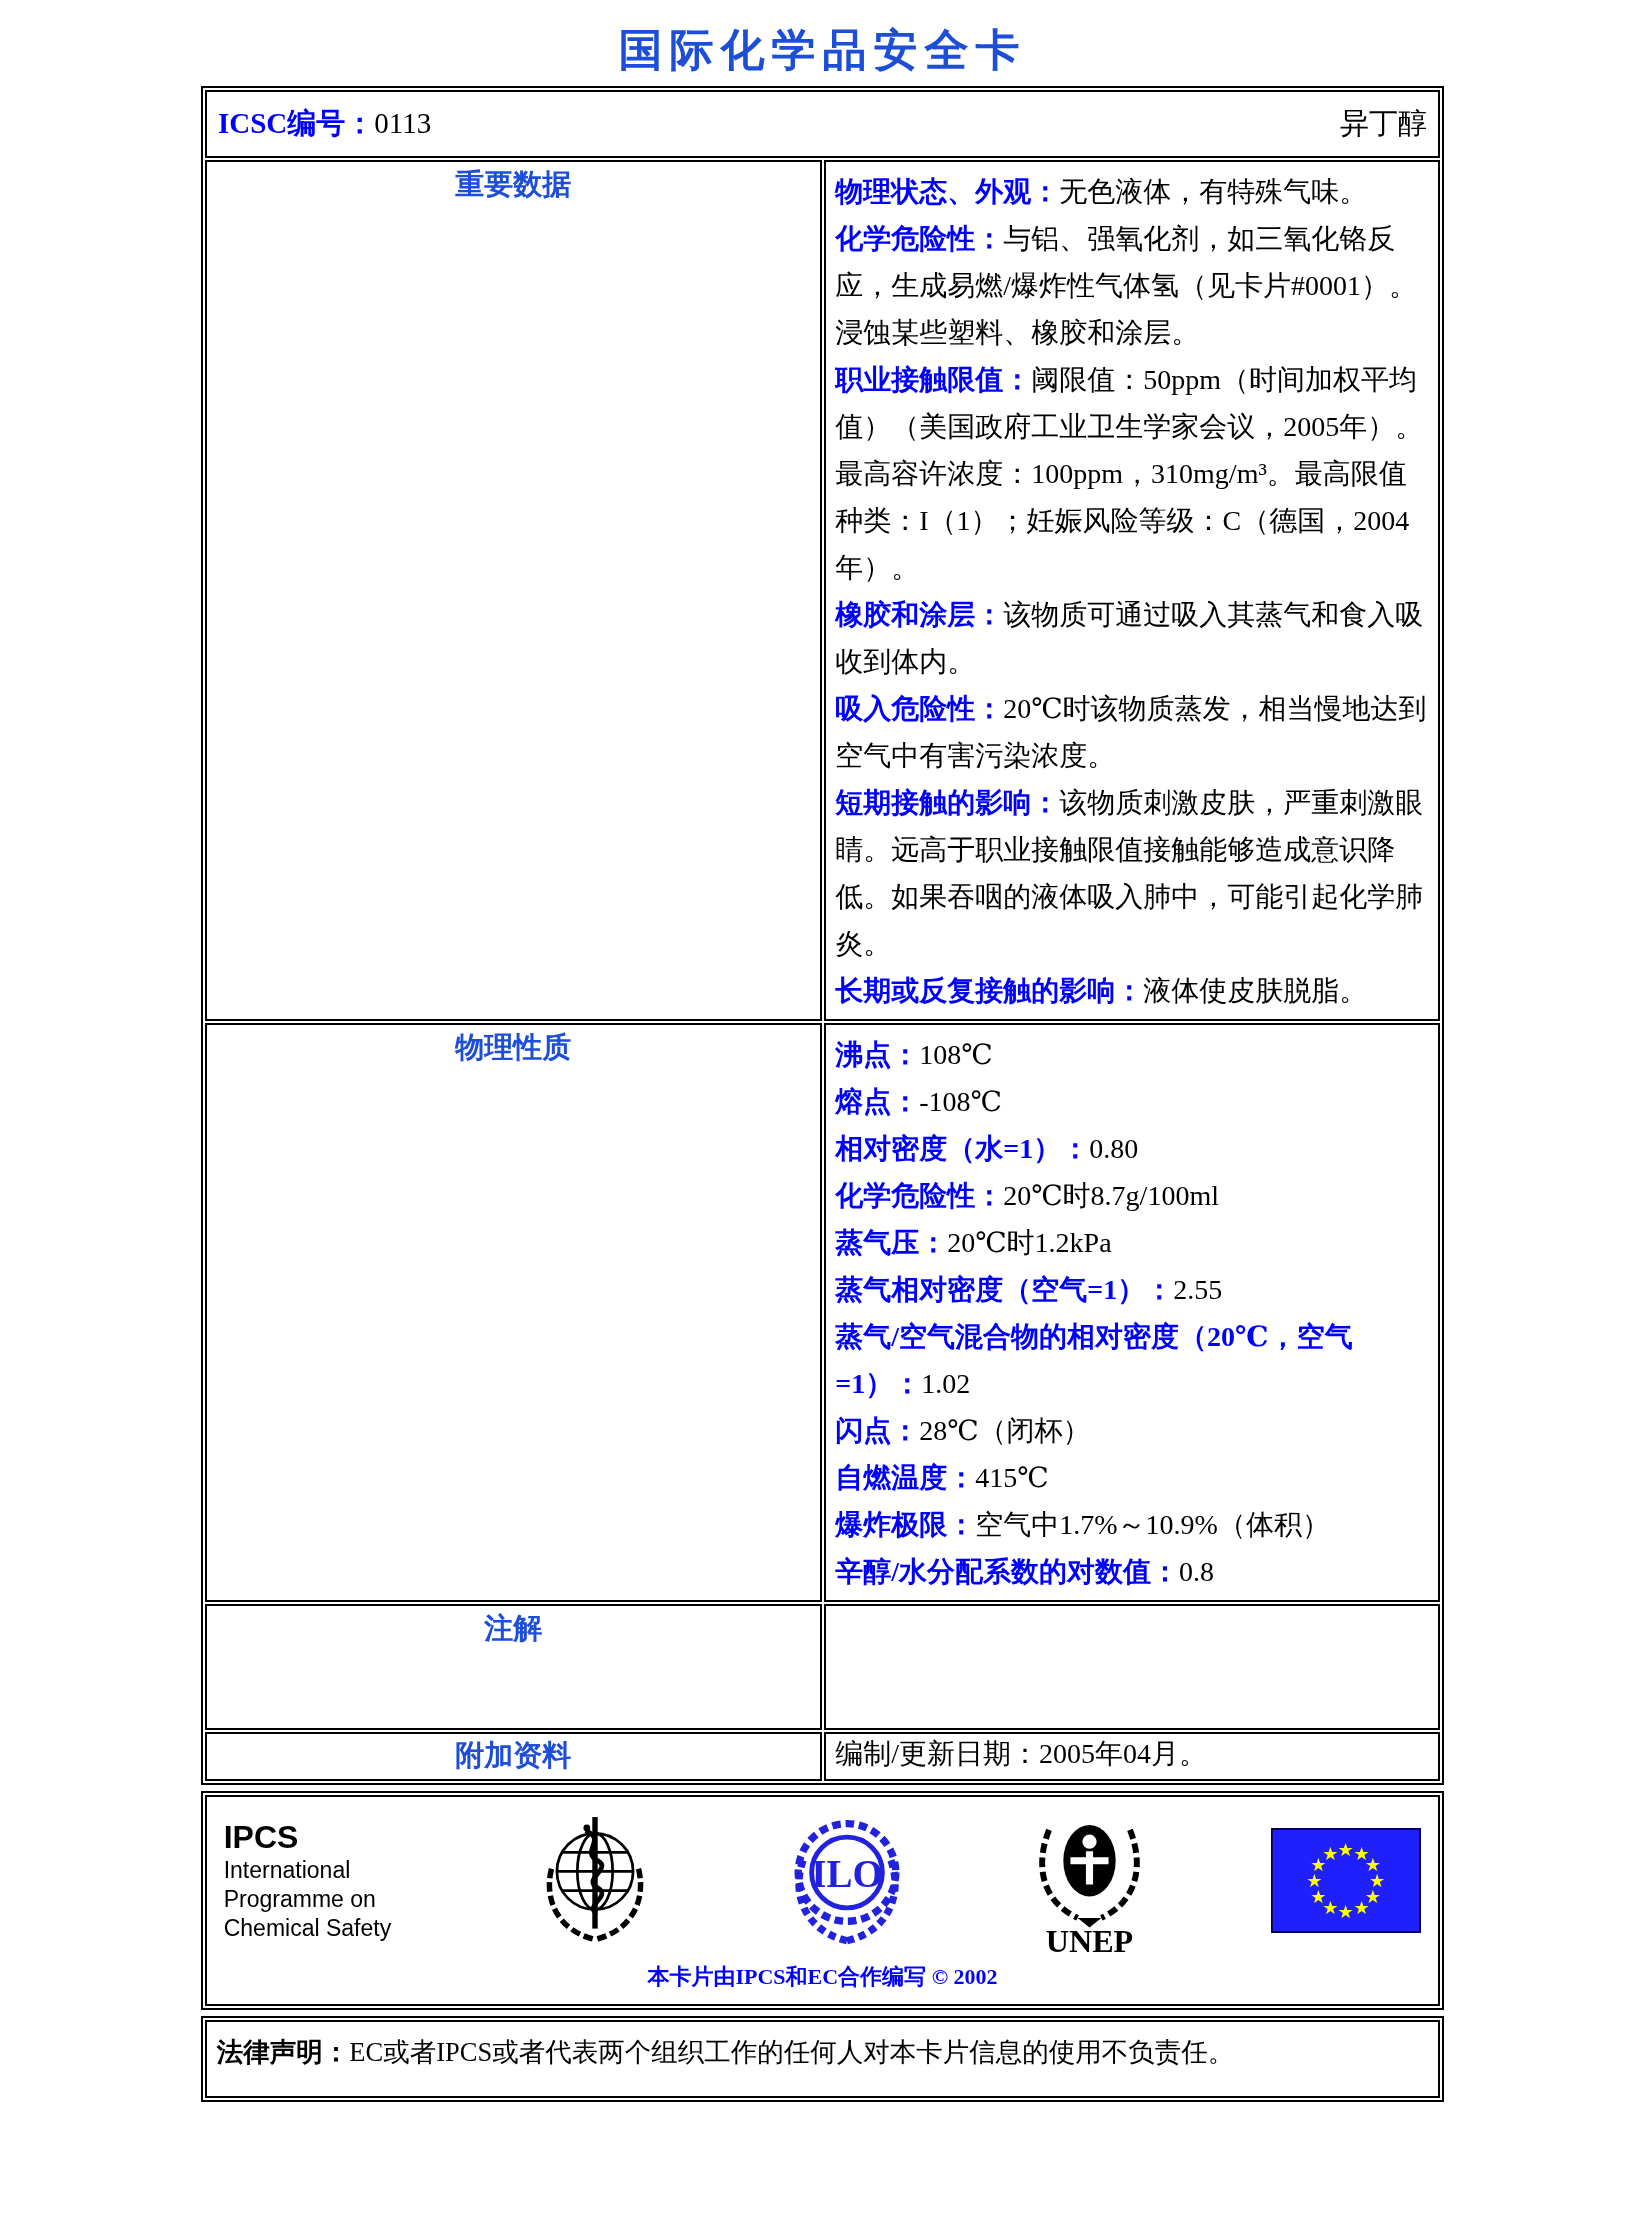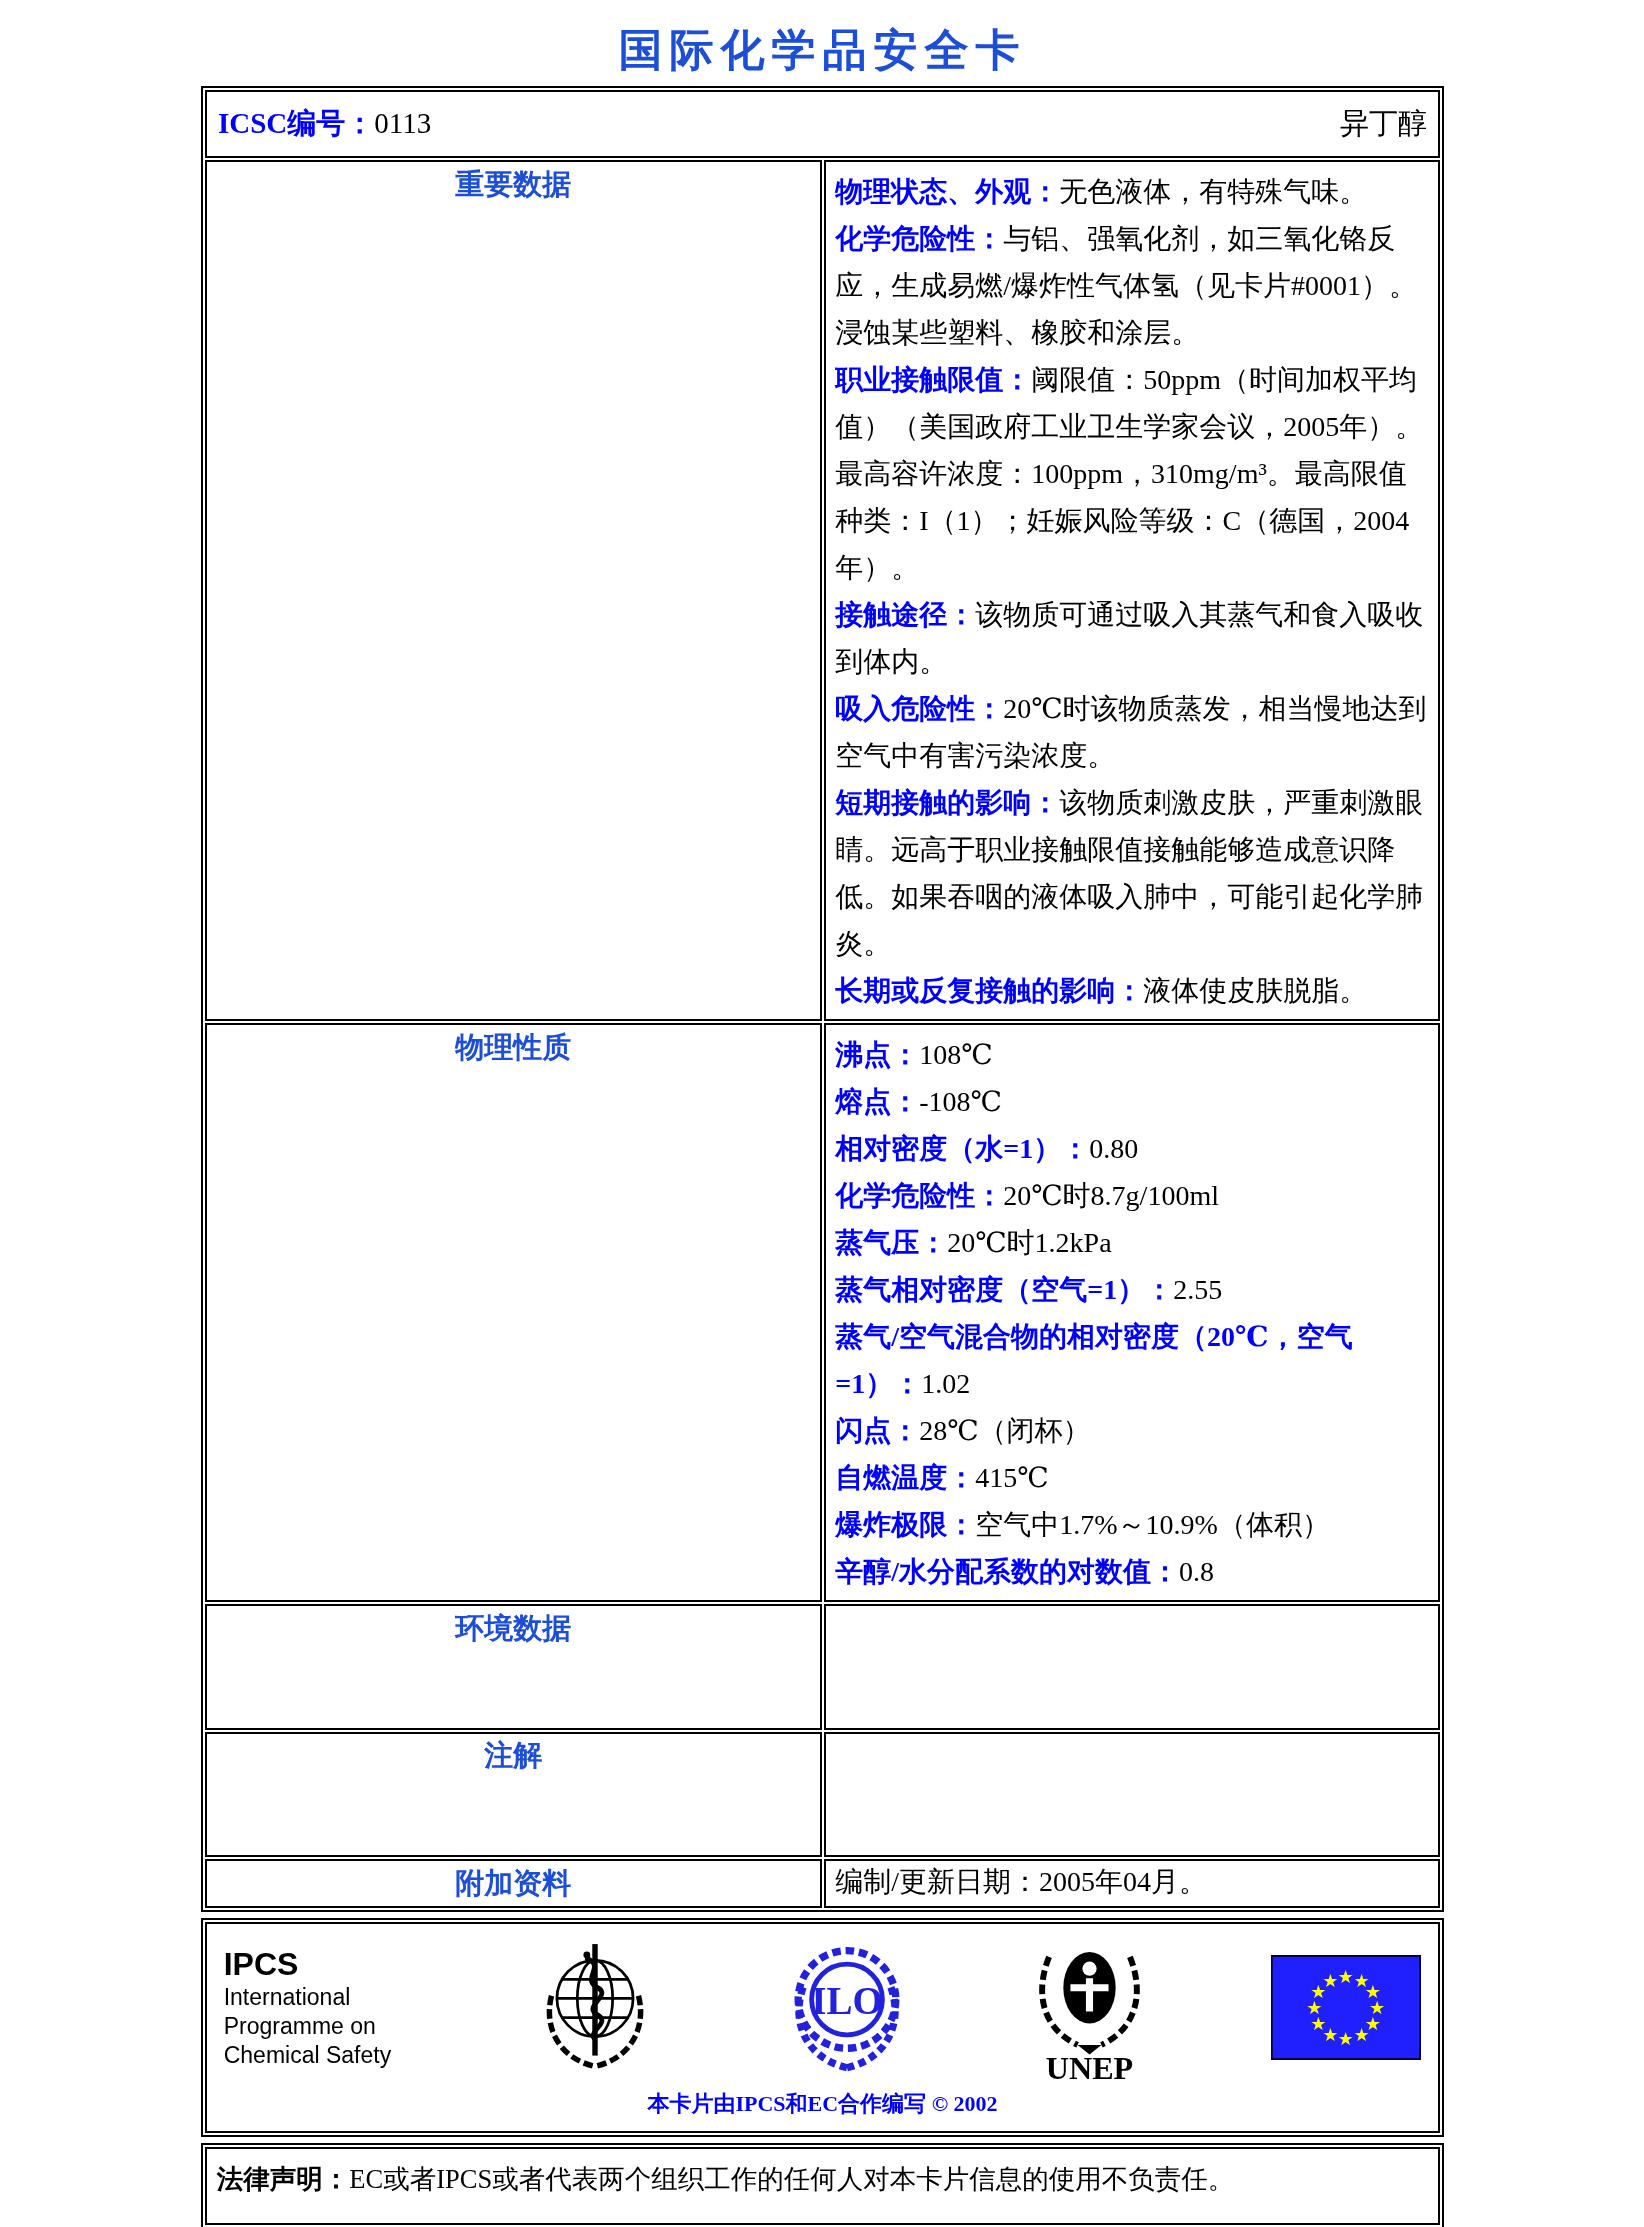--- a/index.html
+++ b/index.html
@@ -69,21 +69,21 @@
 
             <div class="para">
               <span class="blue-lbl">化学危险性：</span><span>与铝、强氧化剂，如三氧化铬反应，生成易燃/爆炸性气体氢（见卡片#0001）。浸蚀某些塑料、橡胶和涂层。</span>
             </div>
 
             <div class="para">
               <span class="blue-lbl">职业接触限值：</span><span>阈限值：50ppm（时间加权平均值）（美国政府工业卫生学家会议，2005年）。最高容许浓度：100ppm，310mg/m³。最高限值种类：I（1）；妊娠风险等级：C（德国，2004年）。</span>
             </div>
 
             <div class="para">
-              <span class="blue-lbl">接触途径：</span><span>该物质可通过吸入其蒸气和食入吸收到体内。</span>
+              <span class="blue-lbl">橡胶和涂层：</span><span>该物质可通过吸入其蒸气和食入吸收到体内。</span>
             </div>
 
             <div class="para">
               <span class="blue-lbl">吸入危险性：</span><span>20℃时该物质蒸发，相当慢地达到空气中有害污染浓度。</span>
             </div>
 
             <div class="para">
               <span class="blue-lbl">短期接触的影响：</span><span>该物质刺激皮肤，严重刺激眼睛。远高于职业接触限值接触能够造成意识降低。如果吞咽的液体吸入肺中，可能引起化学肺炎。</span>
             </div>
 
@@ -139,24 +139,20 @@
               <span class="blue-lbl">爆炸极限：</span><span>空气中1.7%～10.9%（体积）</span>
             </div>
 
             <div class="para">
               <span class="blue-lbl">辛醇/水分配系数的对数值：</span><span>0.8</span>
             </div>
           </div>
       </td>
     </tr>
 
-    <tr>
-      <td class="lbl-col">环境数据</td>
-      <td class="content empty-cell"></td>
-    </tr>
 
     <tr>
       <td class="lbl-col">注解</td>
       <td class="content empty-cell"></td>
     </tr>
 
     <tr>
       <td class="lbl-col addl-lbl">附加资料</td>
       <td class="addl-content">编制/更新日期：2005年04月。</td>
     </tr>

